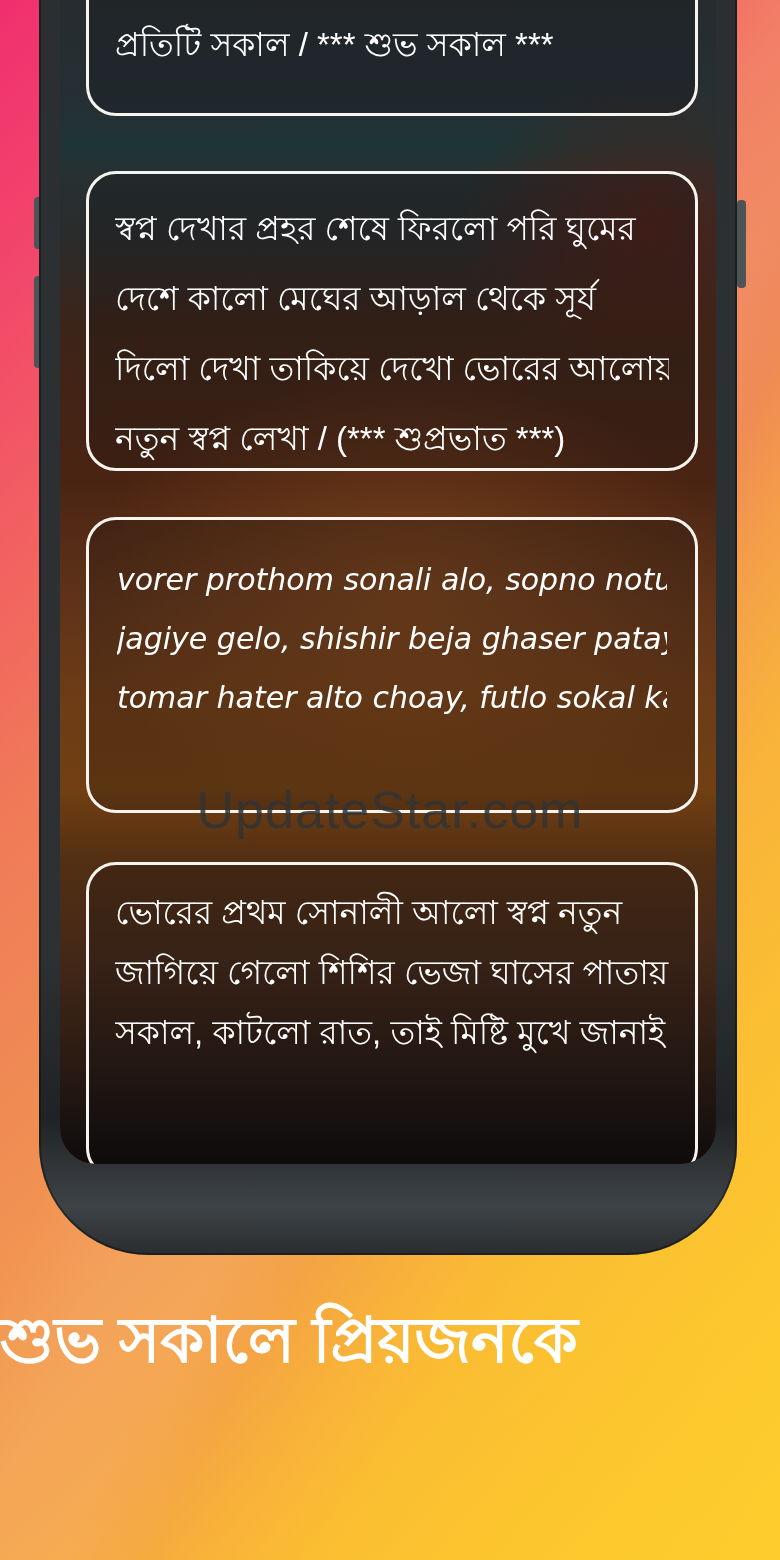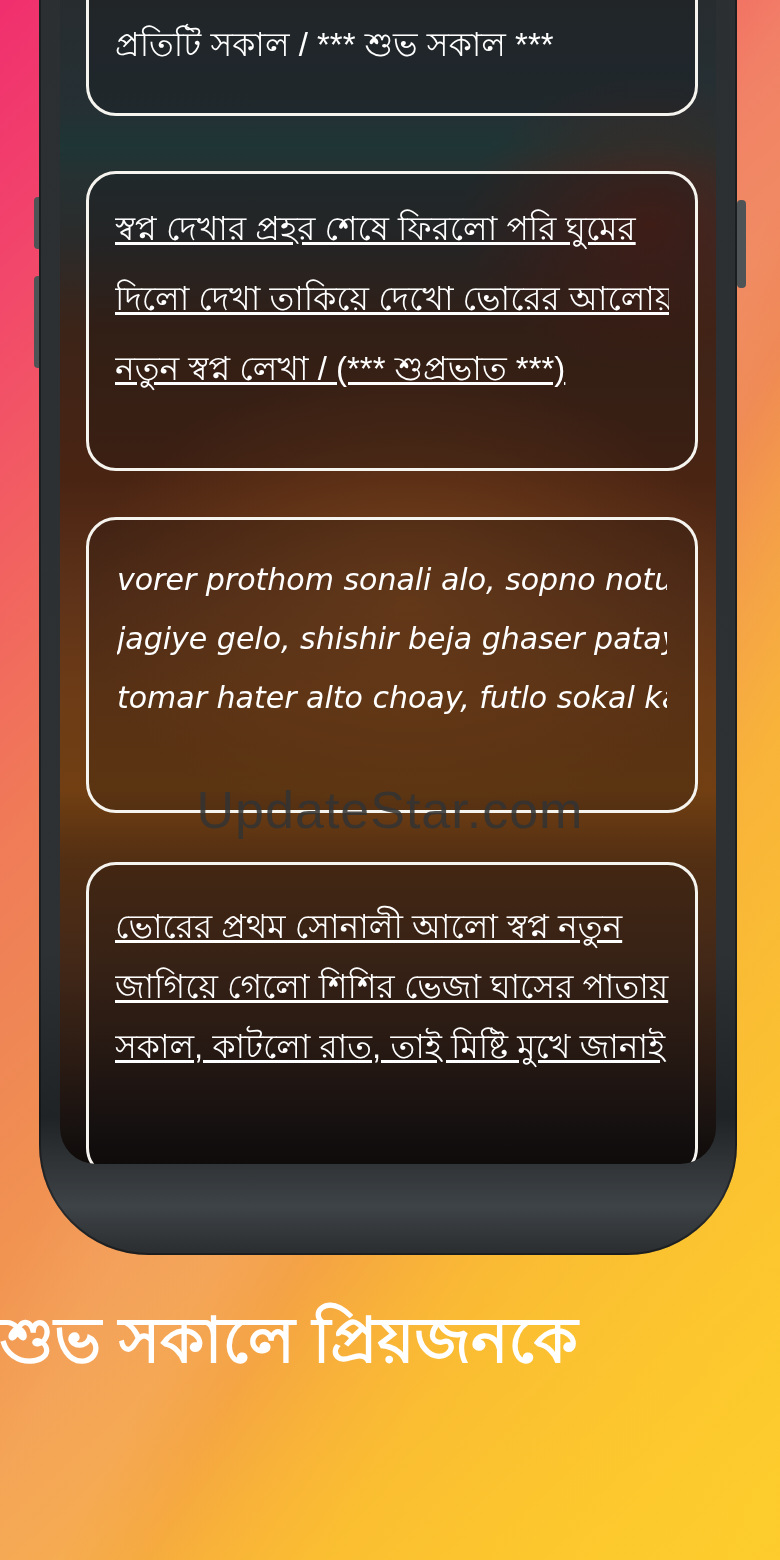--- a/index.html
+++ b/index.html
@@ -40,25 +40,25 @@
     background:
       radial-gradient(ellipse 460px 340px at 53% 56%, rgba(150,85,30,0.5), rgba(150,85,30,0) 70%),
       radial-gradient(ellipse 270px 210px at 90% 27%, rgba(105,25,8,0.55), rgba(105,25,8,0) 70%);}
   
   .card{position:absolute;left:26px;width:612px;box-sizing:border-box;
     border:3px solid #f6f4ef;border-radius:30px;
     background:rgba(12,14,18,0.22);color:#ffffff;}
   .card .line{font-size:33px;line-height:70px;white-space:nowrap;overflow:hidden;}
   .card-1{top:46px;height:194px;padding:12px 26px 0;}
   .card-1 .line{line-height:72px;}
-  .card-2{top:295px;height:300px;padding:20px 26px 0;text-decoration:underline;}
+  .card-2{top:295px;height:300px;padding:20px 26px 0;}
   .card-3{top:641px;height:296px;padding:30px 28px 0;}
   .card-3 .line{font-size:30px;line-height:59px;font-style:italic;
     font-family:"DejaVu Sans","Liberation Sans",sans-serif;}
-  .card-4{top:986px;height:316px;padding:32px 26px 0;text-decoration:underline;}
+  .card-4{top:986px;height:316px;padding:18px 26px 0;}
   .card-4 .line{line-height:60px;}
   
   .watermark{position:absolute;left:0;right:0;top:758px;z-index:5;
     text-align:center;font-size:52px;font-weight:400;letter-spacing:1px;
     color:#333333;opacity:0.85;margin-top:22px;}
   
   .caption{position:absolute;left:0;right:0;top:1296px;z-index:4;
     text-align:left;color:#ffffff;font-weight:700;font-size:63px;line-height:88px;}
 </style>
 </head>
@@ -79,20 +79,21 @@
   <div class="screen">
     <div class="screen-glow"></div>
 
     <div class="card card-1">
       <div class="line">শিশির বিন্দুর পরশে। ভরে উঠুক তোমার</div>
       <div class="line">প্রতিটি সকাল / *** শুভ সকাল ***</div>
     </div>
 
     <div class="card card-2">
       <div class="line">স্বপ্ন দেখার প্রহর শেষে ফিরলো পরি ঘুমের</div>
+      <div class="line">দেশে কালো মেঘের আড়াল থেকে সূর্য</div>
       <div class="line">দিলো দেখা তাকিয়ে দেখো ভোরের আলোয়</div>
       <div class="line">নতুন স্বপ্ন লেখা / (*** শুপ্রভাত ***)</div>
     </div>
 
     <div class="card card-3">
       <div class="line">vorer prothom sonali alo, sopno notun</div>
       <div class="line">jagiye gelo, shishir beja ghaser patay,</div>
       <div class="line">tomar hater alto choay, futlo sokal katlo</div>
     </div>
 

